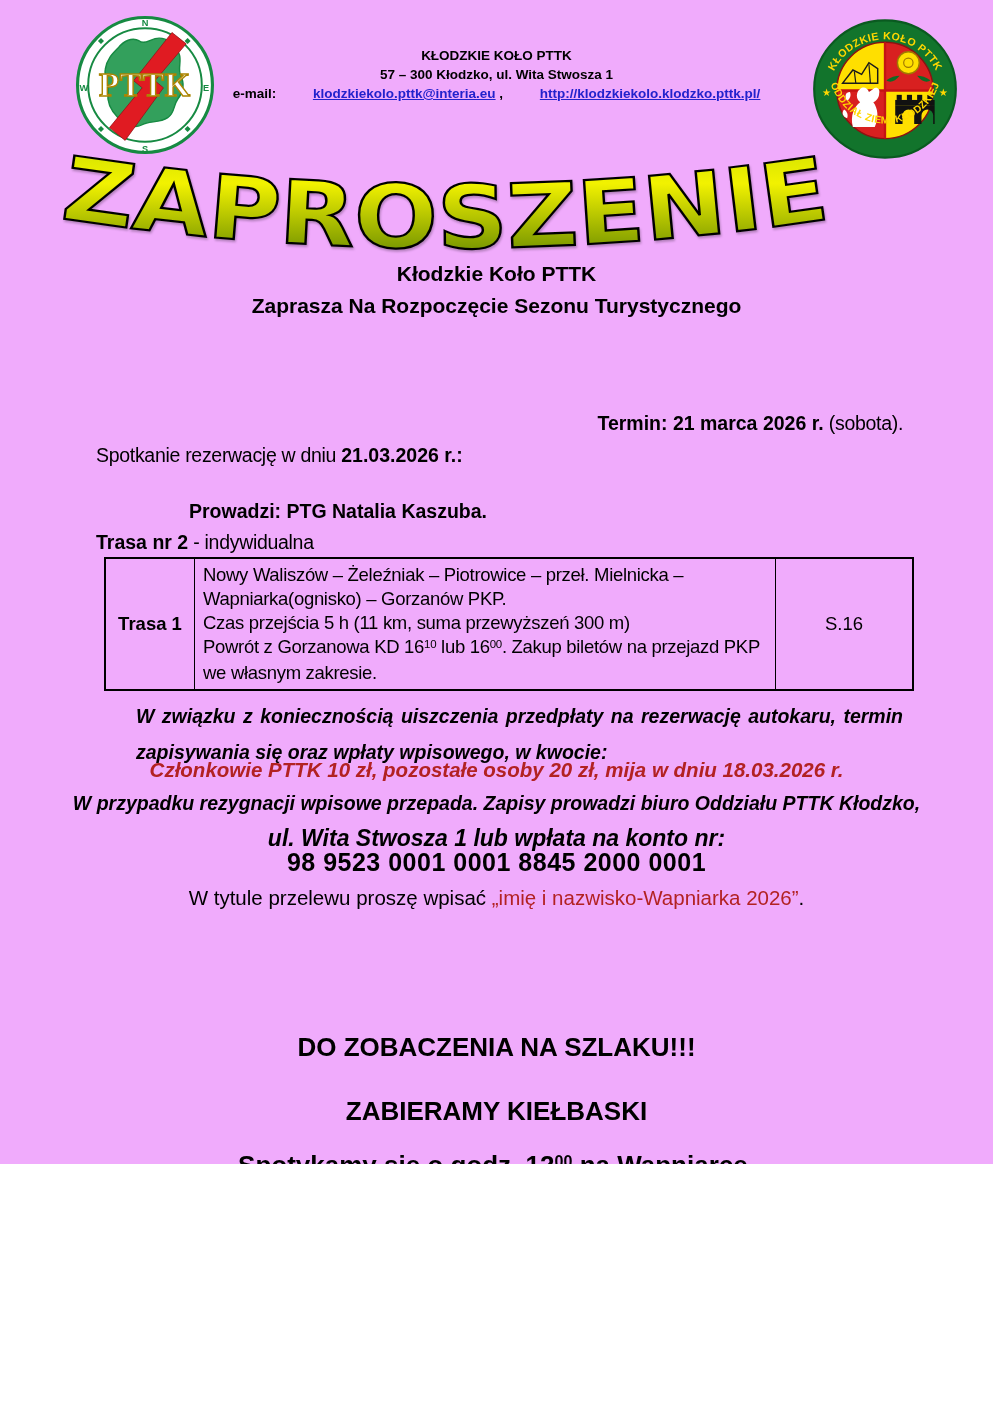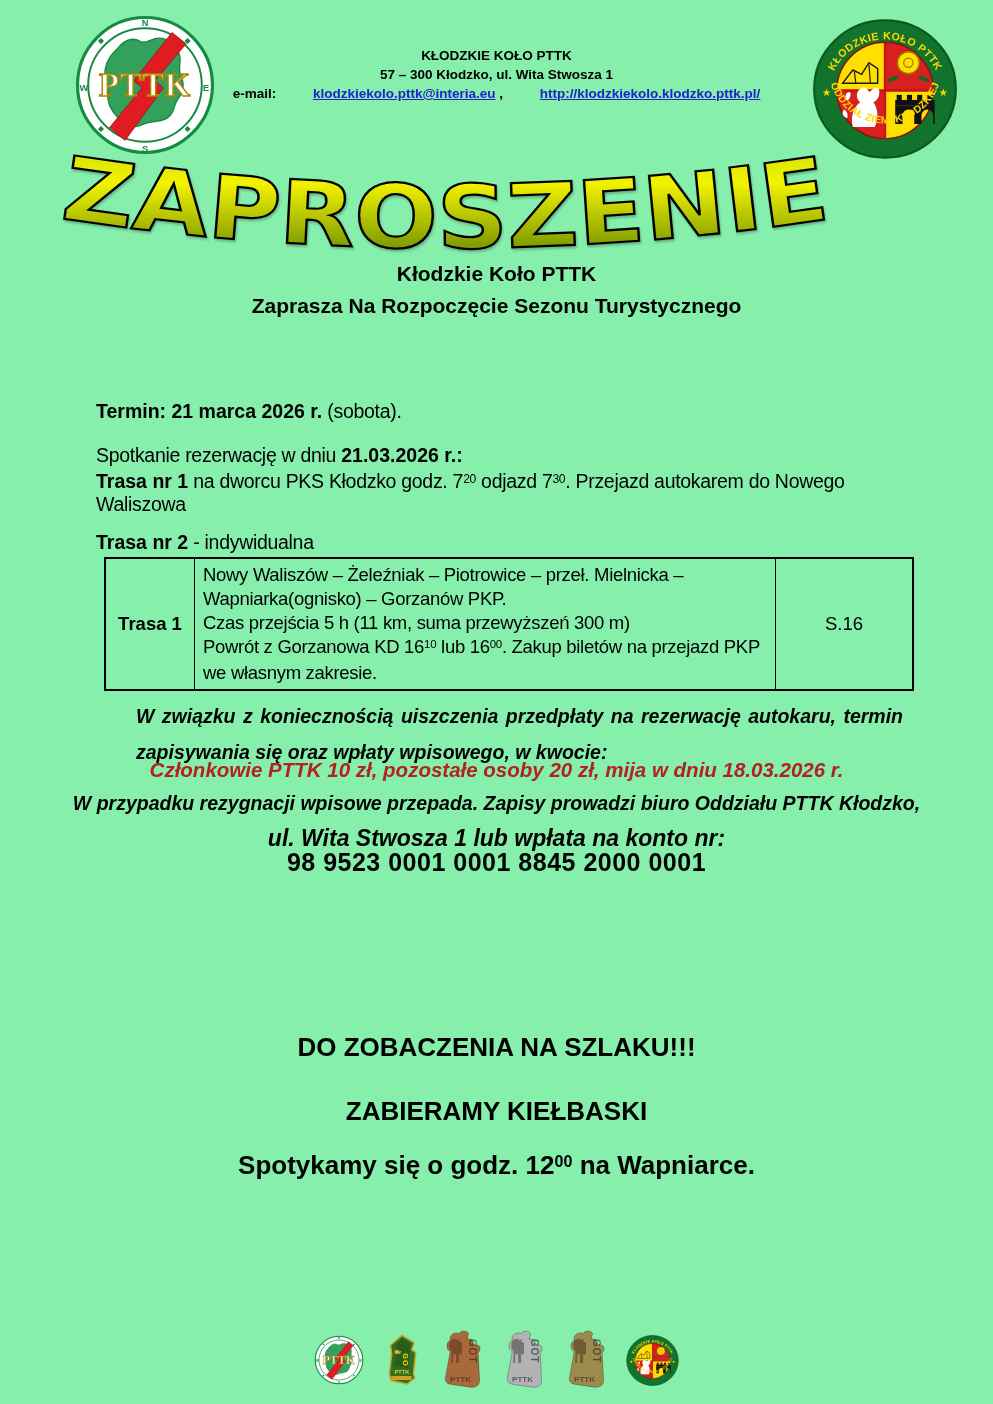--- a/index.html
+++ b/index.html
@@ -1,16 +1,16 @@
 <!DOCTYPE html>
 <html><head>
 <meta charset="utf-8">
 <style>
   html,body{margin:0;padding:0;background:#fff;}
-  .page{position:relative;width:993px;height:1404px;background:#86efac;overflow:hidden;
+  .page{position:relative;width:993px;height:1164px;background:#f0abfc;overflow:hidden;
         font-family:"Liberation Sans","DejaVu Sans",sans-serif;color:#000;}
   .abs{position:absolute;}
   .ctr{left:0;right:0;text-align:center;}
   .narrow{letter-spacing:-0.3px;}
   b,.b{font-weight:bold;}
   .sup{font-size:62%;position:relative;top:-0.45em;}
 
   
   .logo-left{left:74px;top:14px;width:142px;height:142px;}
   .logo-right{left:810px;top:16px;width:150px;height:146px;}
@@ -20,21 +20,21 @@
   
   .wordart{left:52px;top:126px;width:790px;height:130px;filter:drop-shadow(1px 2px 1px rgba(0,0,0,0.25));}
 
   
   .sub1{top:262px;font-size:21px;font-weight:bold;}
   .sub2{top:294px;font-size:21px;font-weight:bold;}
   .sub3{top:328px;font-size:28px;font-weight:bold;}
 
   
   .ln{left:96px;right:90px;font-size:19.5px;}
-  .termin{top:400px;}
+  .termin{top:412px;text-align:right;}
   .spotkanie{top:444px;}
   .trasa1{top:470px;}
   .prowadzi{top:500px;left:189px;font-weight:bold;}
   .trasa2{top:531px;}
 
   
   .route-table{left:104px;top:557px;width:810px;border:2px solid #000;display:flex;
                font-size:18.5px;line-height:24px;box-sizing:border-box;}
   .rt-label{width:88px;border-right:1.5px solid #000;display:flex;align-items:center;
             justify-content:center;font-weight:bold;}
@@ -167,42 +167,43 @@
 
   <div class="abs ctr sub1">Kłodzkie Koło PTTK</div>
   <div class="abs ctr sub2">Zaprasza Na Rozpoczęcie Sezonu Turystycznego</div>
 
   <div class="abs ln termin">
     <b>Termin: 21 marca 2026 r.</b><span class="narrow"> (sobota).</span>
   </div>
   <div class="abs ln spotkanie">
     <span class="narrow">Spotkanie rezerwację w dniu </span><b>21.03.2026 r.:</b>
   </div>
-  <div class="abs ln trasa1">
-    <b>Trasa nr 1</b><span class="narrow">  na dworcu PKS Kłodzko godz. 7</span><span class="sup narrow">20</span><span class="narrow"> odjazd 7</span><span class="sup narrow">30</span><span class="narrow">. Przejazd autokarem do Nowego Waliszowa</span>
-  </div>
+  <div class="abs ln prowadzi">Prowadzi: PTG Natalia Kaszuba.</div>
   <div class="abs ln trasa2">
     <b>Trasa nr 2</b><span class="narrow"> - indywidualna</span>
   </div>
 
   <div class="abs route-table">
     <div class="rt-label">Trasa 1</div>
     <div class="rt-desc narrow">
       <span>Nowy Waliszów – Żeleźniak – Piotrowice – przeł. Mielnicka – Wapniarka(ognisko) – Gorzanów PKP.</span><br>
       <span>Czas przejścia 5 h (11 km, suma przewyższeń 300 m)</span><br>
       <span>Powrót z Gorzanowa KD 16</span><span class="sup">10</span><span> lub 16</span><span class="sup">00</span><span>. Zakup biletów na przejazd PKP we własnym zakresie.</span>
     </div>
     <div class="rt-ref">S.16</div>
   </div>
 
   <div class="abs ln bi wiazku">W związku z koniecznością uiszczenia przedpłaty na rezerwację autokaru, termin zapisywania się oraz wpłaty wpisowego, w kwocie:</div>
   <div class="abs ctr bi fee">Członkowie PTTK 10 zł, pozostałe osoby 20 zł, mija w dniu 18.03.2026 r.</div>
   <div class="abs ctr bi przypadku1">W przypadku rezygnacji wpisowe przepada. Zapisy prowadzi biuro Oddziału PTTK Kłodzko,</div>
   <div class="abs ctr bi przypadku2">ul. Wita Stwosza 1 lub wpłata na konto nr:</div>
   <div class="abs ctr account">98 9523 0001 0001 8845 2000 0001</div>
+  <div class="abs ctr tytul">
+    <span>W tytule przelewu proszę wpisać </span><span class="red">„imię i nazwisko-Wapniarka 2026”</span><span>.</span>
+  </div>
 
   <div class="abs ctr close2">ZABIERAMY KIEŁBASKI</div>
   <div class="abs ctr close1">DO ZOBACZENIA NA SZLAKU!!!</div>
   <div class="abs ctr close3">
     <span>Spotykamy się o godz. 12</span><span class="sup">00</span><span> na Wapniarce.</span>
   </div>
 
   <div class="abs badges">
     <svg width="50" height="50">
         <use href="#sym-compass"></use>

